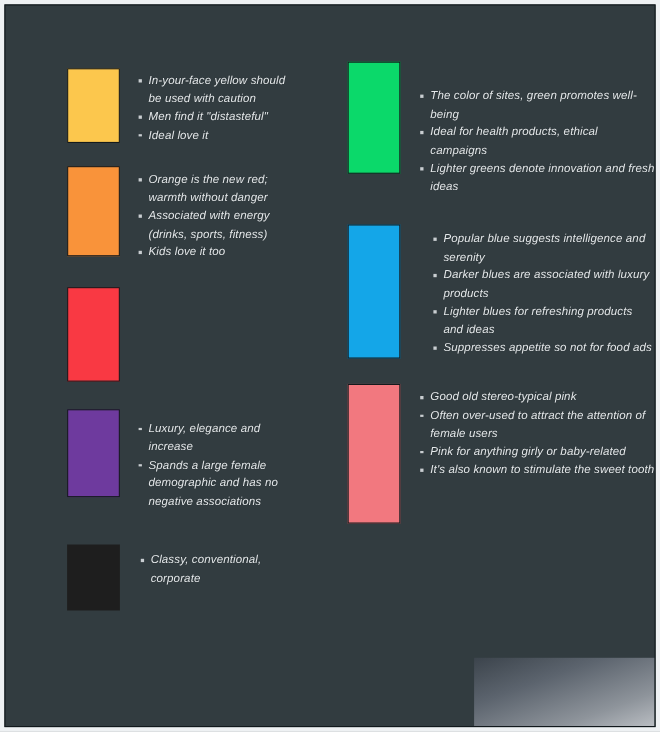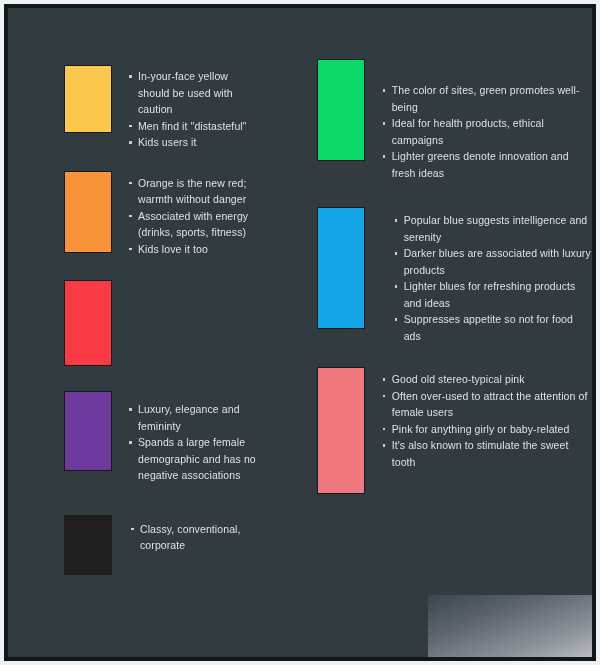--- a/index.html
+++ b/index.html
@@ -23,22 +23,23 @@
     background: #eef1f3;
     padding: 4px 4px 4px 4px;
   }
 
   #canvas {
     position: relative;
     width: 592px;
     height: 657px;
     box-sizing: border-box;
     background: #323c40;
-    border: 4px solid #8b5cf6;
+    border: 1px solid #8b5cf6;
     overflow: hidden;
+    font-style: italic;
   }
 
   .columns {
     position: absolute;
     top: 0;
     left: 0;
     width: 100%;
     height: 100%;
     display: flex;
     flex-direction: row;
@@ -159,41 +160,41 @@
 
     <div class="columns">
 
       <div class="column column-left">
 
         <div class="entry entry-yellow">
           <div class="swatch swatch-outline" style="background-color: rgb(252, 199, 77);"></div>
           <ul class="bullets">
             <li style="color: rgb(228, 232, 234);">In-your-face yellow should be used with caution</li>
             <li style="color: rgb(228, 232, 234);">Men find it "distasteful"</li>
-            <li style="color: rgb(228, 232, 234);">Kids users it</li>
+            <li style="color: rgb(228, 232, 234);">Ideal love it</li>
           </ul>
         </div>
 
         <div class="entry entry-orange">
           <div class="swatch swatch-outline" style="background-color: rgb(249, 147, 58);"></div>
           <ul class="bullets">
             <li style="color: rgb(228, 232, 234);">Orange is the new red; warmth without danger</li>
             <li style="color: rgb(228, 232, 234);">Associated with energy (drinks, sports, fitness)</li>
             <li style="color: rgb(228, 232, 234);">Kids love it too</li>
           </ul>
         </div>
 
         <div class="entry entry-red">
           <div class="swatch swatch-outline" style="background-color: rgb(249, 57, 67);"></div>
         </div>
 
         <div class="entry entry-purple">
           <div class="swatch swatch-outline" style="background-color: rgb(110, 58, 158);"></div>
           <ul class="bullets">
-            <li style="color: rgb(228, 232, 234);">Luxury, elegance and femininty</li>
+            <li style="color: rgb(228, 232, 234);">Luxury, elegance and increase</li>
             <li style="color: rgb(228, 232, 234);">Spands a large female demographic and has no negative associations</li>
           </ul>
         </div>
 
         <div class="entry entry-black">
           <div class="swatch" style="background-color: rgb(30, 30, 30);"></div>
           <ul class="bullets">
             <li style="color: rgb(228, 232, 234);">Classy, conventional, corporate</li>
           </ul>
         </div>

